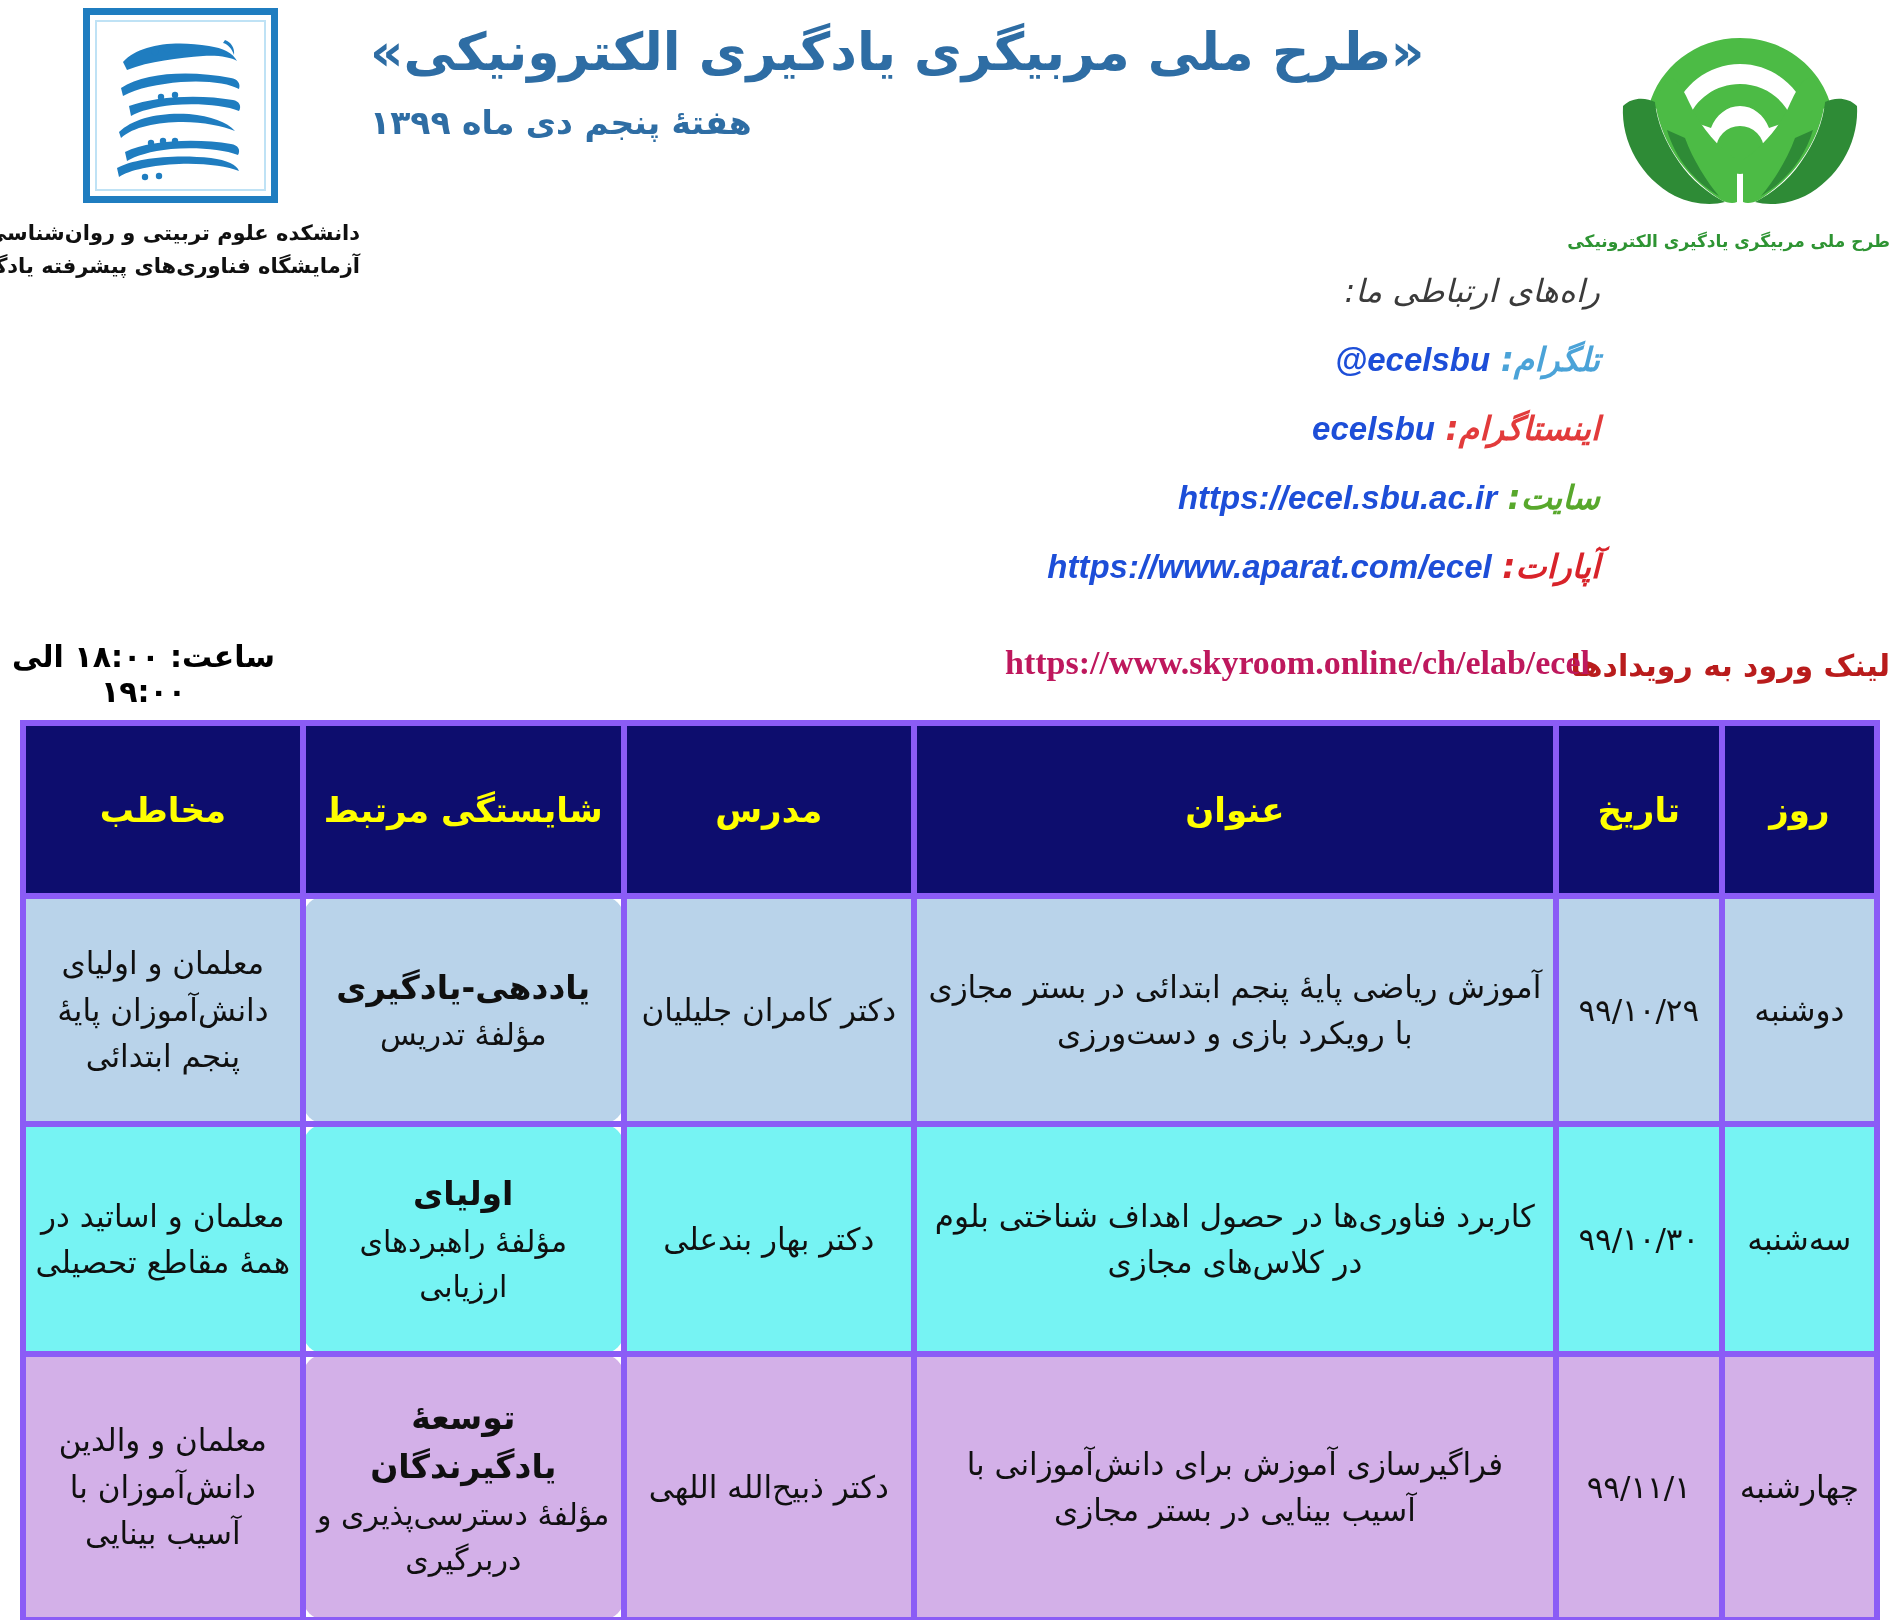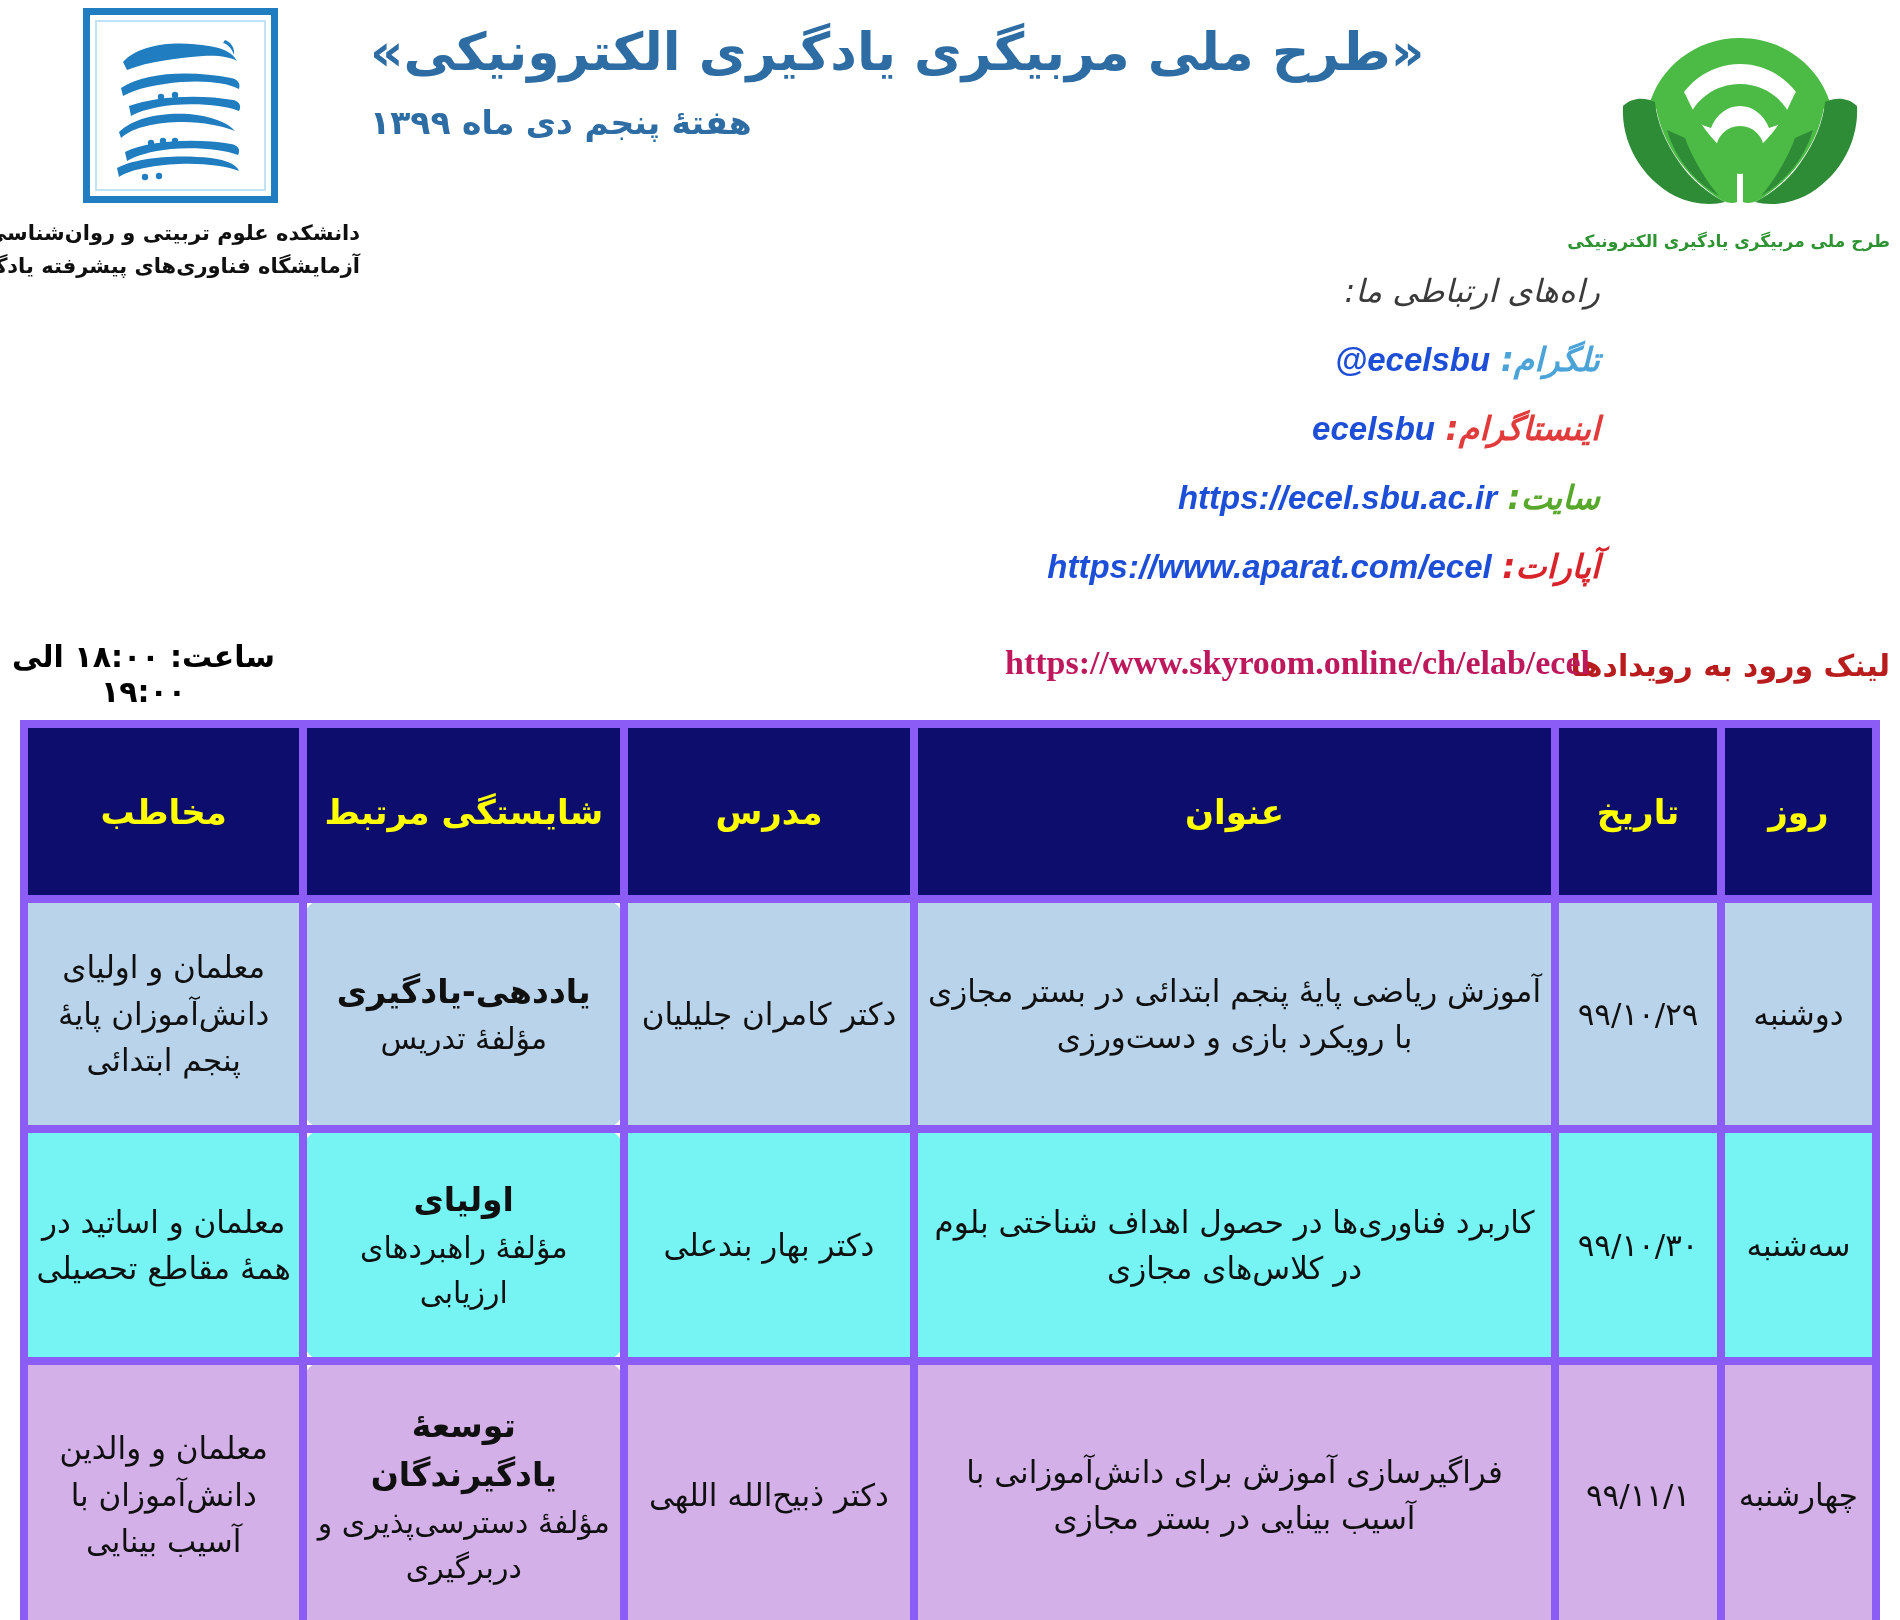--- a/index.html
+++ b/index.html
@@ -187,21 +187,21 @@
     margin: 10px 20px 0 20px;
   }
   table.schedule {
     width: 100%;
     border-collapse: collapse;
     direction: rtl;
     table-layout: fixed;
   }
   table.schedule th,
   table.schedule td {
-    border: 8px solid #8b5cf6;
+    border: 6px solid #8b5cf6;
     text-align: center;
     vertical-align: middle;
     padding: 6px 8px;
   }
   table.schedule thead th {
     background: #0d0d6e;
     color: #ffff00;
     font-size: 34px;
     font-weight: bold;
     height: 155px;

